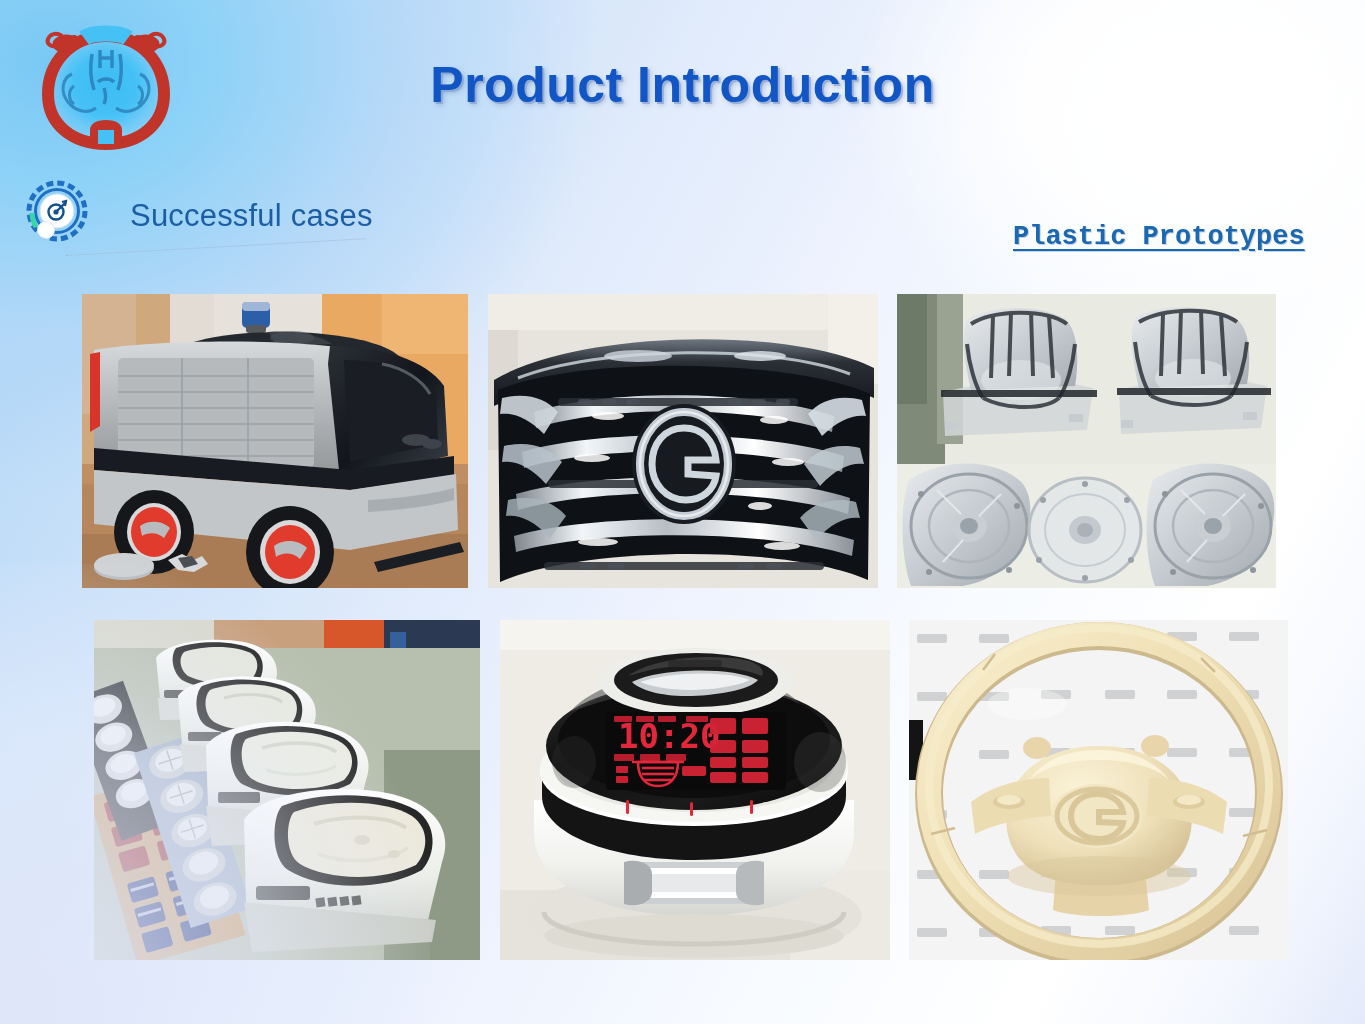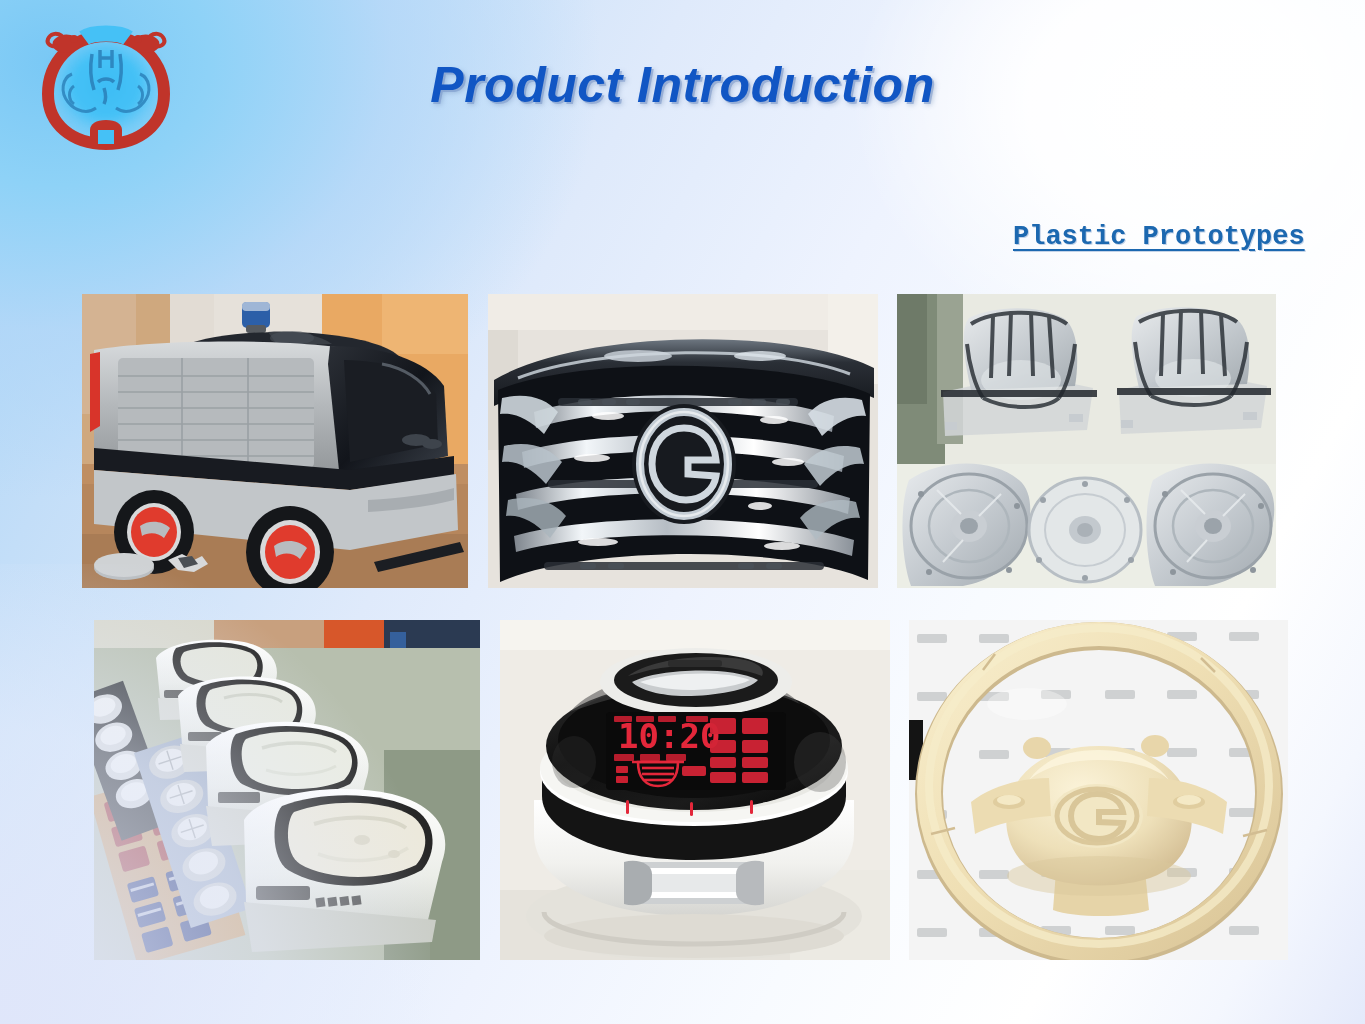--- a/index.html
+++ b/index.html
@@ -31,21 +31,20 @@
   }
   .logo svg{position:absolute;left:0;top:0;}
 
   
   .title{
     position:absolute;left:0;top:56px;width:1365px;text-align:center;
     font-size:50px;font-weight:bold;letter-spacing:0.5px;
     color:#1156c4;
     text-shadow:2px 2px 0 rgba(120,150,200,0.55), 3px 3px 5px rgba(90,120,170,0.35);
     font-family:"Liberation Sans", sans-serif;
-    font-style:italic;
   }
 
   
   .sec{position:absolute;left:14px;top:180px;width:560px;height:100px;}
   .ring-icon{position:absolute;left:12px;top:0px;width:62px;height:62px;}
   .sec-label{
     position:absolute;left:116px;top:18px;
     font-size:31px;color:#1b5ea6;font-weight:400;letter-spacing:0.2px;
     font-family:"Liberation Sans", sans-serif;
   }
@@ -116,20 +115,40 @@
           <path d="M48 74 C42 78 42 88 48 92"></path>
           <path d="M114 62 C124 66 126 80 118 90 C110 100 98 102 90 96"></path>
           <path d="M112 74 C118 78 118 88 112 92"></path>
         </g>
       </g>
     </svg>
   </div>
 
   <div class="title">Product Introduction</div>
 
+  <div class="sec">
+    <div class="ring-icon">
+      <svg width="62" height="62" viewBox="0 0 62 62">
+        <circle cx="31" cy="31" r="28" fill="none" stroke="#1f6fc4" stroke-width="5" stroke-dasharray="7 4"></circle>
+        <circle cx="31" cy="31" r="21.5" fill="none" stroke="#1f6fc4" stroke-width="3"></circle>
+        <circle cx="31" cy="31" r="17" fill="#ffffff"></circle>
+        <circle cx="31" cy="31" r="17" fill="none" stroke="#cfe2f3" stroke-width="1"></circle>
+
+        <circle cx="30" cy="32" r="7.5" fill="none" stroke="#12508f" stroke-width="2.4"></circle>
+        <circle cx="30" cy="32" r="2.6" fill="#12508f"></circle>
+        <path d="M30 32 L40 22" stroke="#12508f" stroke-width="2.4" fill="none"></path>
+        <path d="M36 22 L40 21 L39 26" fill="none" stroke="#12508f" stroke-width="2.2"></path>
+
+        <path d="M10 47 A28 28 0 0 1 6 33" fill="none" stroke="#36d6a8" stroke-width="5"></path>
+        <circle cx="20" cy="50" r="8.5" fill="#ffffff" stroke="#dbe8f5" stroke-width="1"></circle>
+      </svg>
+    </div>
+    <div class="sec-label">Successful cases</div>
+    <div class="dotline"></div>
+  </div>
 
   <div class="sec-right">Plastic Prototypes</div>
 
   <div class="grid">
 
     <div class="cell r1 c1">
       <svg class="ph" viewBox="0 0 386 294" preserveAspectRatio="none">
         <defs>
           <linearGradient id="v_body" x1="0" y1="0" x2="0" y2="1">
             <stop offset="0" stop-color="#d7dadc"></stop>

